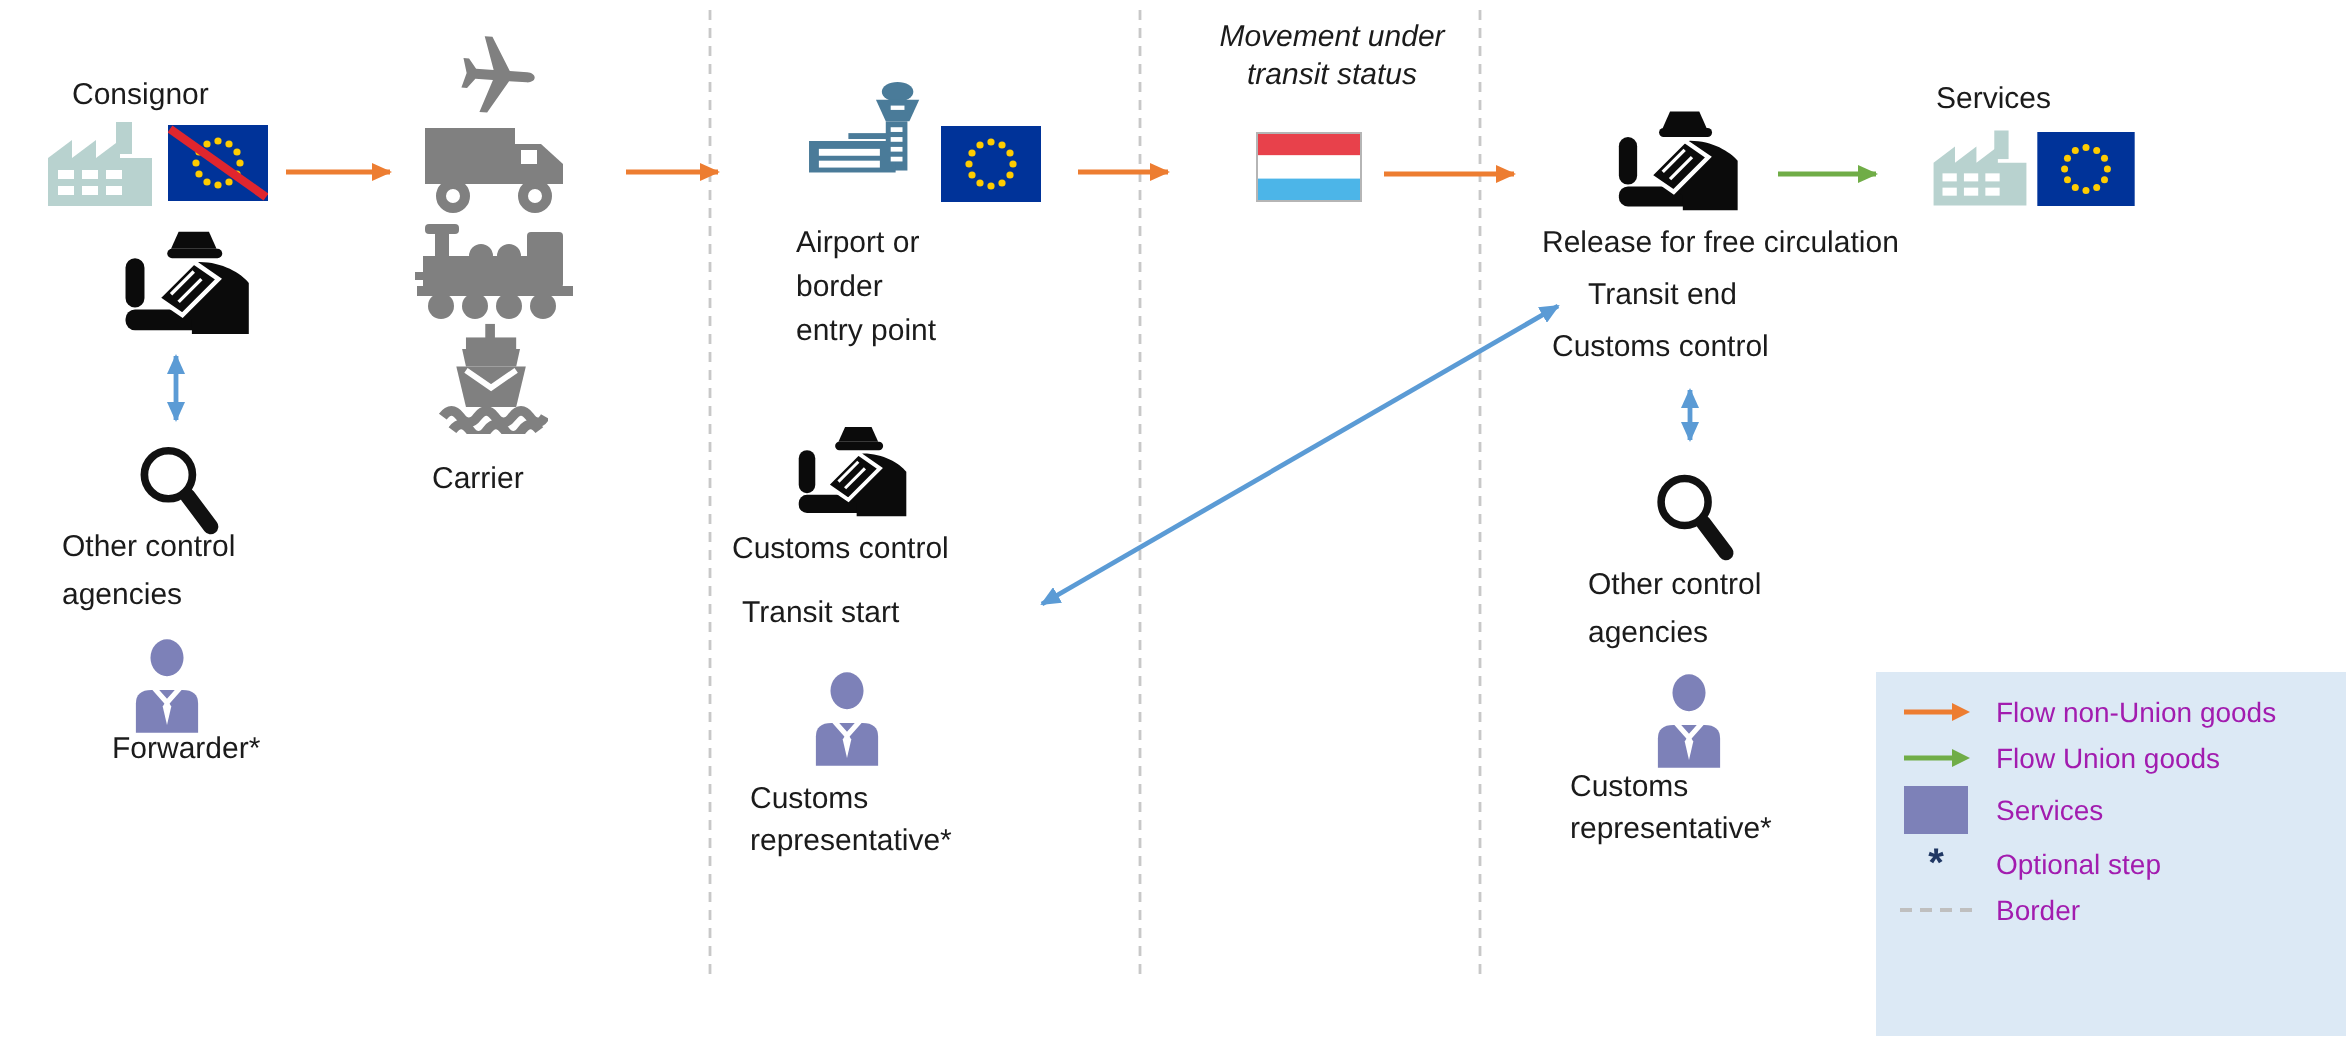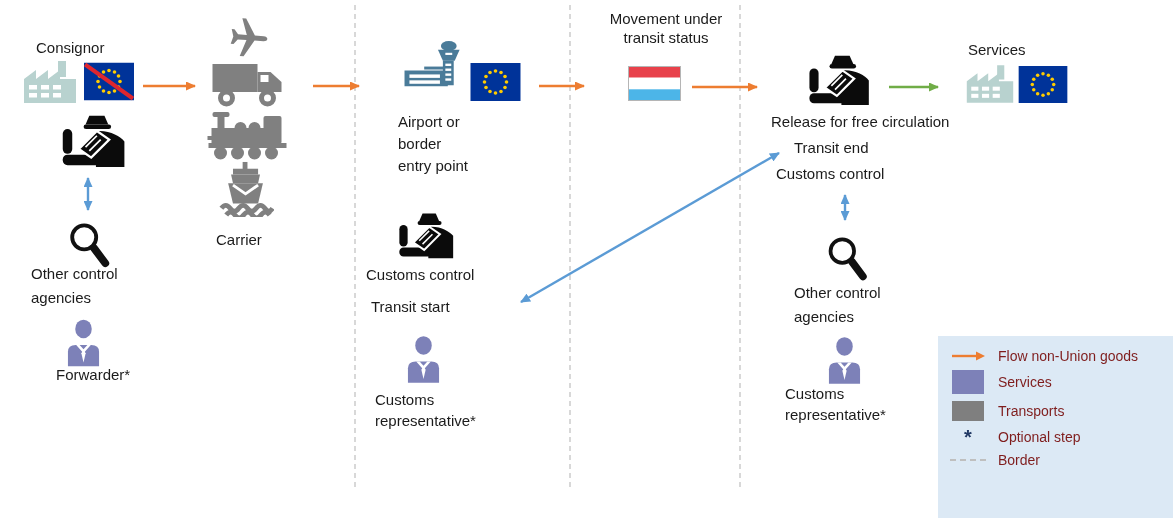--- a/index.html
+++ b/index.html
@@ -1,28 +1,28 @@
 <!DOCTYPE html>
 <html><head>
 <meta charset="utf-8">
 <style>
   html,body{margin:0;padding:0;background:#fff;}
   .canvas{position:relative;width:1173px;height:525px;background:#ffffff;
           font-family:"Liberation Sans",sans-serif;overflow:hidden;}
   .lbl{position:absolute;font-size:15px;color:#1b1b1b;line-height:22px;white-space:pre-line;}
-  .lh19{line-height:19px;} .lh21{line-height:21px;margin-top:11px;} .lh24{line-height:24px;}
+  .lh19{line-height:19px;font-style:italic;} .lh21{line-height:21px;margin-top:11px;} .lh24{line-height:24px;}
   .ctr{text-align:center;}
   .ic{position:absolute;}
   .overlay{position:absolute;left:0;top:0;pointer-events:none;}
   
   .legend{position:absolute;left:938px;top:336px;width:235px;height:182px;
           background:#dce9f5;padding-top:8px;box-sizing:border-box;}
   .lrow{display:flex;align-items:center;padding-left:10px;}
   .lsw{width:40px;display:flex;justify-content:center;align-items:center;flex:0 0 40px;}
-  .llab{margin-left:10px;font-size:14px;color:#7f1d1d;}
+  .llab{margin-left:10px;font-size:14px;color:#a21caf;}
   .sq-purple{width:32px;height:24px;background:#7d81b8;}
   .sq-gray{width:32px;height:20px;background:#7f7f7f;}
   .dash-sw{width:36px;border-top:2px dashed #bfbfbf;}
   .lstar{font-size:20px;font-weight:bold;color:#203864;line-height:14px;}
 </style>
 </head>
 <body>
 
 <div class="canvas">
 
@@ -262,32 +262,35 @@
   <div class="legend">
     <div class="lrow" style="height:23px">
       <span class="lsw">
         <svg width="34" height="10">
             <line x1="1" y1="5" x2="25" y2="5" stroke="#ED7D31" stroke-width="2.4"></line>
             <polygon points="25,0.5 34,5 25,9.5" fill="#ED7D31"></polygon>
           </svg>
       </span>
       <span class="llab">Flow non-Union goods</span>
     </div>
+    <div class="lrow" style="height:23px">
+      <span class="lsw">
+        <svg width="34" height="10">
+            <line x1="1" y1="5" x2="25" y2="5" stroke="#70AD47" stroke-width="2.4"></line>
+            <polygon points="25,0.5 34,5 25,9.5" fill="#70AD47"></polygon>
+          </svg>
+      </span>
+      <span class="llab">Flow Union goods</span>
+    </div>
     <div class="lrow" style="height:30px">
       <span class="lsw">
           <span class="sq-purple"></span>
         </span>
       <span class="llab">Services</span>
     </div>
-    <div class="lrow" style="height:28px">
-      <span class="lsw">
-          <span class="sq-gray"></span>
-        </span>
-      <span class="llab">Transports</span>
-    </div>
     <div class="lrow" style="height:24px">
       <span class="lsw">
           <span class="lstar">*</span>
         </span>
       <span class="llab">Optional step</span>
     </div>
     <div class="lrow" style="height:22px">
       <span class="lsw">
           <span class="dash-sw"></span>
         </span>

